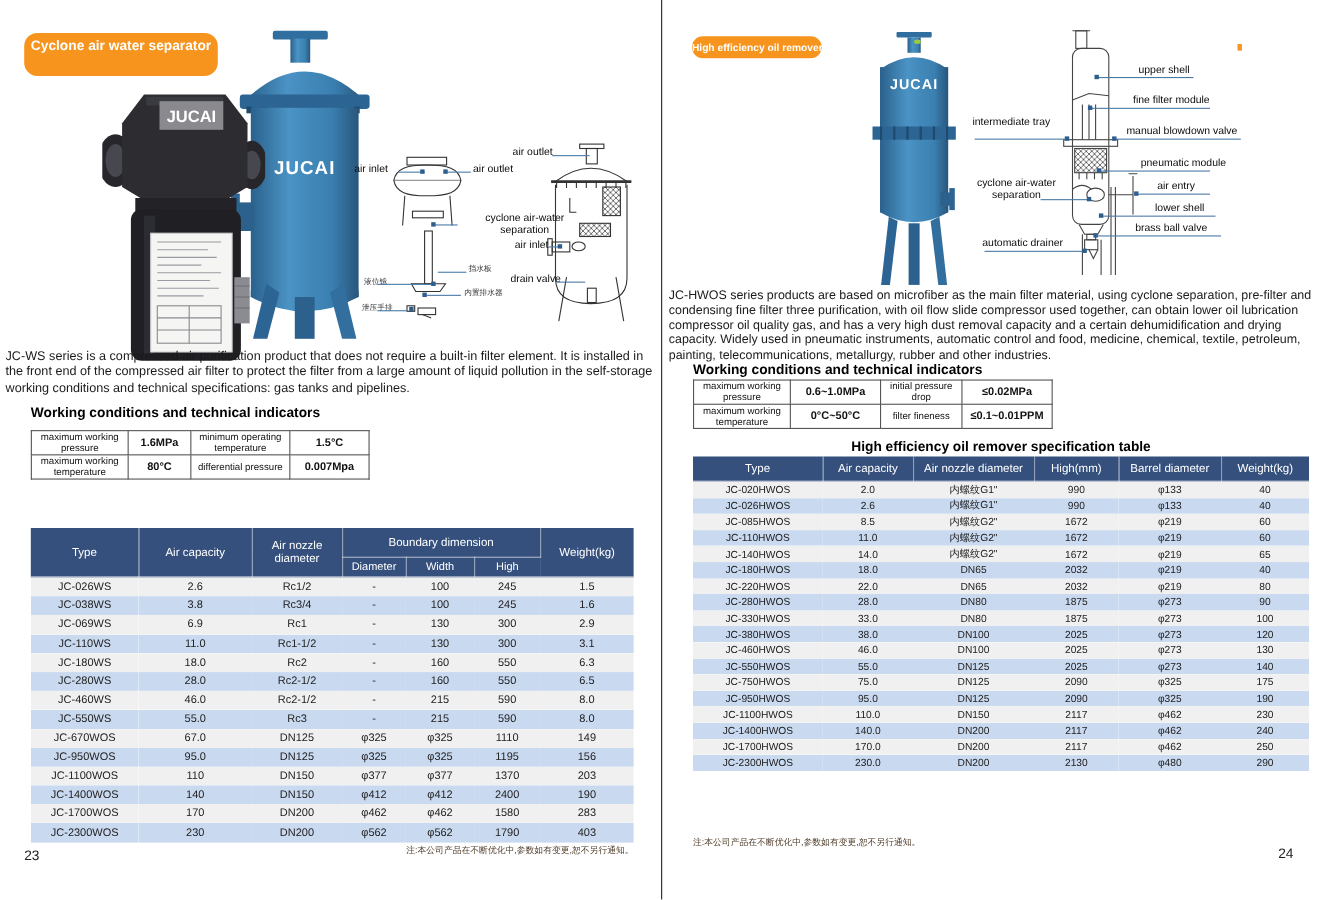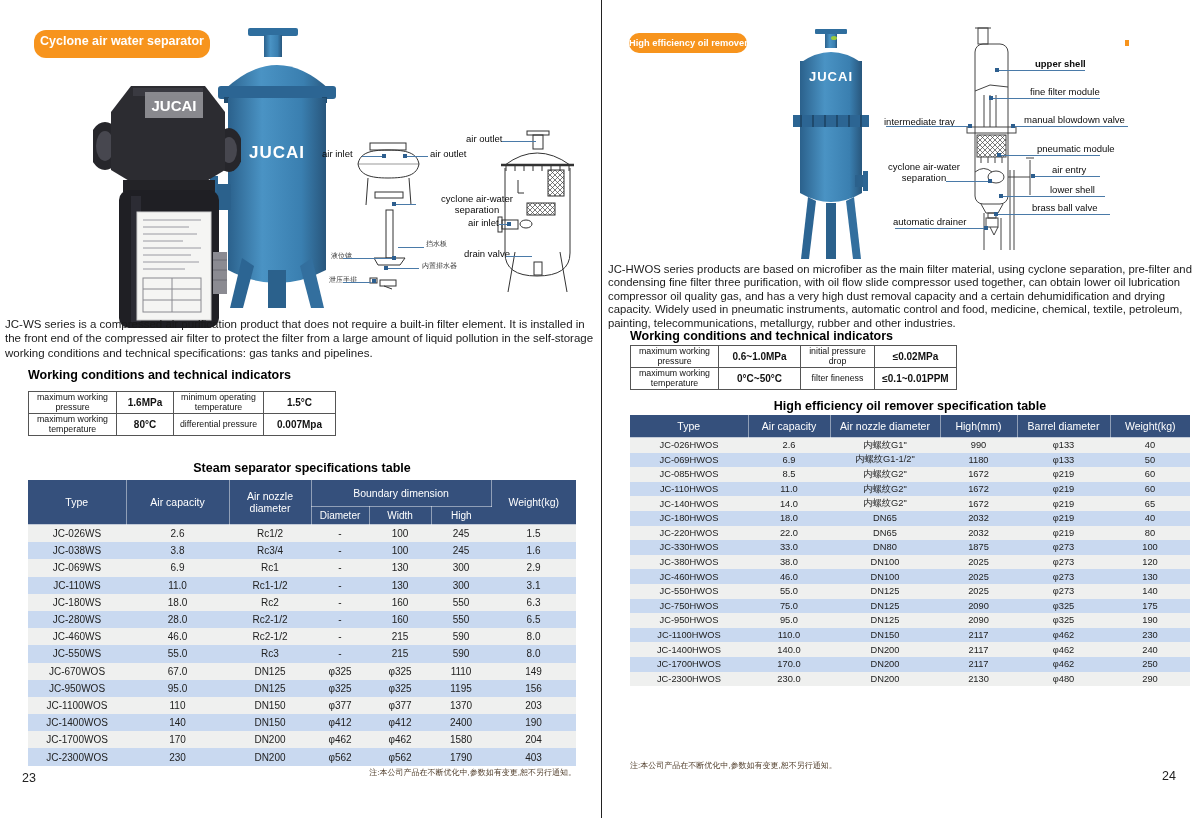--- a/index.html
+++ b/index.html
@@ -1,21 +1,21 @@
 <!DOCTYPE html>
 <html><head>
 <meta charset="utf-8">
 <style>
   html,body{margin:0;padding:0;background:#fff;}
   .canvas{position:relative;width:1204px;height:818px;background:#fff;overflow:hidden;
           font-family:"Liberation Sans", sans-serif;color:#111;}
   .divider{position:absolute;left:601px;top:0;width:1px;height:818px;background:#222;}
   .badge{position:absolute;background:#F7941D;color:#fff;font-weight:bold;text-align:center;
          border-radius:12px;white-space:nowrap;}
-  .badge-l{left:34px;top:30px;width:176px;height:28px;line-height:23px;font-size:12.5px;}
+  .badge-l{left:22px;top:30px;width:176px;height:39px;line-height:23px;font-size:12.5px;}
   .badge-r{left:629px;top:33px;width:118px;height:20px;line-height:20px;font-size:9.3px;border-radius:10px;}
   .intro{position:absolute;font-size:11.5px;line-height:14.4px;color:#1a1a1a;}
   .h-cond{position:absolute;font-weight:bold;font-size:12.5px;color:#000;}
   .spec-title{position:absolute;font-weight:bold;font-size:12.5px;color:#000;text-align:center;}
   table{border-collapse:collapse;table-layout:fixed;position:absolute;}
   .cond td{border:1px solid #555;text-align:center;font-size:8.8px;line-height:9.6px;padding:1px 2px;color:#111;}
   .cond td:nth-child(even){font-size:10px;font-weight:600;}
   .cond-l{left:28px;top:391px;width:307px;}
   .cond-l td{height:18px;}
   .cond-r{left:630px;top:345px;width:326px;}
@@ -227,21 +227,20 @@
         </tr>
         <tr>
           <td>maximum working temperature</td>
           <td>80°C</td>
           <td>differential pressure</td>
           <td>0.007Mpa</td>
         </tr>
       </tbody>
   </table>
 
-  <div class="spec-title" style="left:28px;top:461px;width:548px;">Steam separator specifications table</div>
 
   <table class="spec spec-l">
     <colgroup>
       <col style="width:98px">
         <col style="width:103px">
         <col style="width:82px">
       <col style="width:58px">
         <col style="width:62px">
         <col style="width:60px">
         <col style="width:85px">
@@ -369,21 +368,21 @@
           <td>2400</td>
           <td>190</td>
         </tr>
         <tr>
           <td>JC-1700WOS</td>
           <td>170</td>
           <td>DN200</td>
           <td>φ462</td>
           <td>φ462</td>
           <td>1580</td>
-          <td>204</td>
+          <td>283</td>
         </tr>
         <tr>
           <td>JC-2300WOS</td>
           <td>230</td>
           <td>DN200</td>
           <td>φ562</td>
           <td>φ562</td>
           <td>1790</td>
           <td>403</td>
         </tr>
@@ -456,29 +455,29 @@
         <line x1="134" y1="145" x2="134" y2="225"></line>
       <path d="M101,179 L106,188 L118,188 L123,179"></path>
       <rect x="108" y="188" width="8" height="5"></rect>
       <rect x="106" y="193" width="12" height="9"></rect>
       <path d="M110,202 L114,210 L118,202"></path>
       <line x1="104" y1="188" x2="104" y2="225"></line>
         <line x1="121" y1="193" x2="121" y2="225"></line>
     </g>
   </svg>
 
-  <div class="lbl" style="left:1035px;top:58px;font-weight:bold;">upper shell</div>
+  <div class="lbl" style="left:1035px;top:58px;">upper shell</div>
   <div class="leader" style="left:997px;top:70px;width:88px;"></div>
   <div class="dot" style="left:995px;top:68px;"></div>
 
   <div class="lbl" style="left:1030px;top:86px;">fine filter module</div>
   <div class="leader" style="left:991px;top:98px;width:109px;"></div>
   <div class="dot" style="left:989px;top:96px;"></div>
 
-  <div class="lbl" style="left:884px;top:116px;">intermediate tray</div>
+  <div class="lbl" style="left:884px;top:106px;">intermediate tray</div>
   <div class="leader" style="left:886px;top:126px;width:85px;"></div>
   <div class="dot" style="left:968px;top:124px;"></div>
 
   <div class="lbl" style="left:1024px;top:114px;">manual blowdown valve</div>
   <div class="leader" style="left:1013px;top:126px;width:115px;"></div>
   <div class="dot" style="left:1011px;top:124px;"></div>
 
   <div class="lbl" style="left:1037px;top:143px;">pneumatic module</div>
   <div class="leader" style="left:999px;top:155px;width:101px;"></div>
   <div class="dot" style="left:997px;top:153px;"></div>
@@ -546,36 +545,36 @@
         <th>Type</th>
         <th>Air capacity</th>
         <th>Air nozzle diameter</th>
         <th>High(mm)</th>
         <th>Barrel diameter</th>
         <th>Weight(kg)</th>
       </tr>
     </thead>
     <tbody>
         <tr>
+          <td>JC-020HWOS</td>
+          <td>2.0</td>
+          <td>内螺纹G1"</td>
+          <td>990</td>
+          <td>φ133</td>
+          <td>40</td>
+        </tr>
+        <tr>
           <td>JC-026HWOS</td>
           <td>2.6</td>
           <td>内螺纹G1"</td>
           <td>990</td>
           <td>φ133</td>
           <td>40</td>
         </tr>
         <tr>
-          <td>JC-069HWOS</td>
-          <td>6.9</td>
-          <td>内螺纹G1-1/2"</td>
-          <td>1180</td>
-          <td>φ133</td>
-          <td>50</td>
-        </tr>
-        <tr>
           <td>JC-085HWOS</td>
           <td>8.5</td>
           <td>内螺纹G2"</td>
           <td>1672</td>
           <td>φ219</td>
           <td>60</td>
         </tr>
         <tr>
           <td>JC-110HWOS</td>
           <td>11.0</td>
@@ -602,20 +601,28 @@
         </tr>
         <tr>
           <td>JC-220HWOS</td>
           <td>22.0</td>
           <td>DN65</td>
           <td>2032</td>
           <td>φ219</td>
           <td>80</td>
         </tr>
         <tr>
+          <td>JC-280HWOS</td>
+          <td>28.0</td>
+          <td>DN80</td>
+          <td>1875</td>
+          <td>φ273</td>
+          <td>90</td>
+        </tr>
+        <tr>
           <td>JC-330HWOS</td>
           <td>33.0</td>
           <td>DN80</td>
           <td>1875</td>
           <td>φ273</td>
           <td>100</td>
         </tr>
         <tr>
           <td>JC-380HWOS</td>
           <td>38.0</td>

